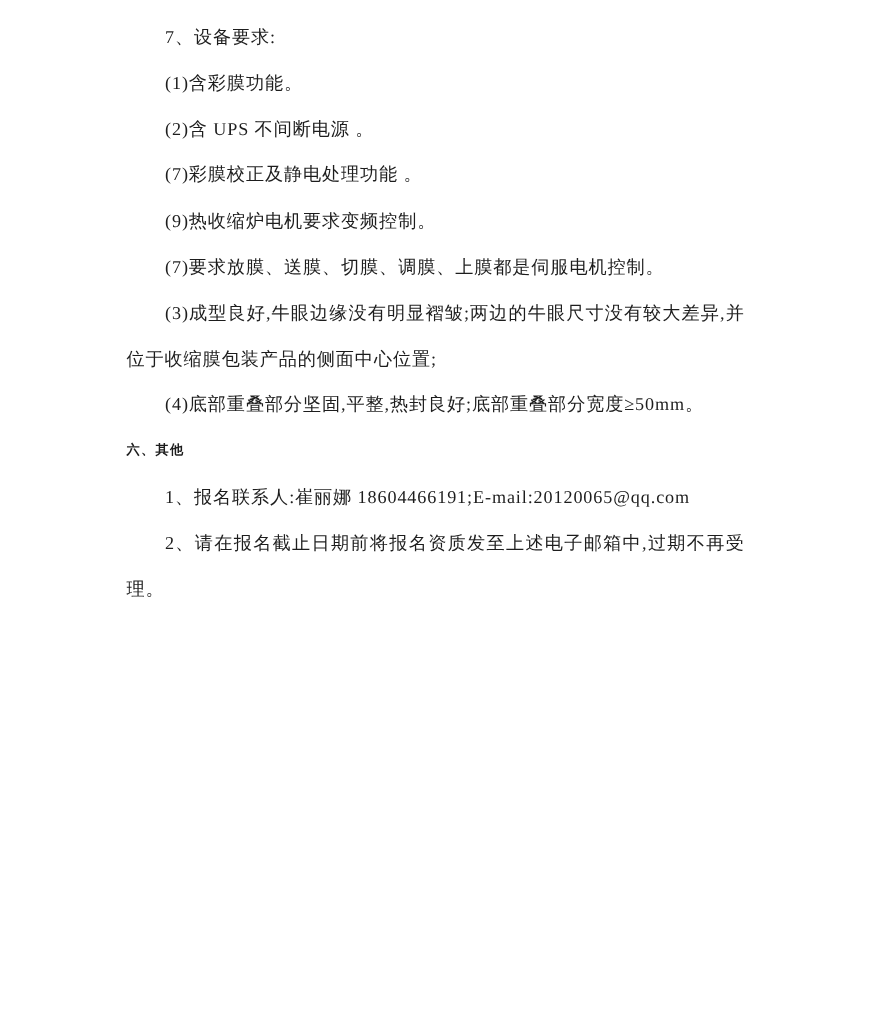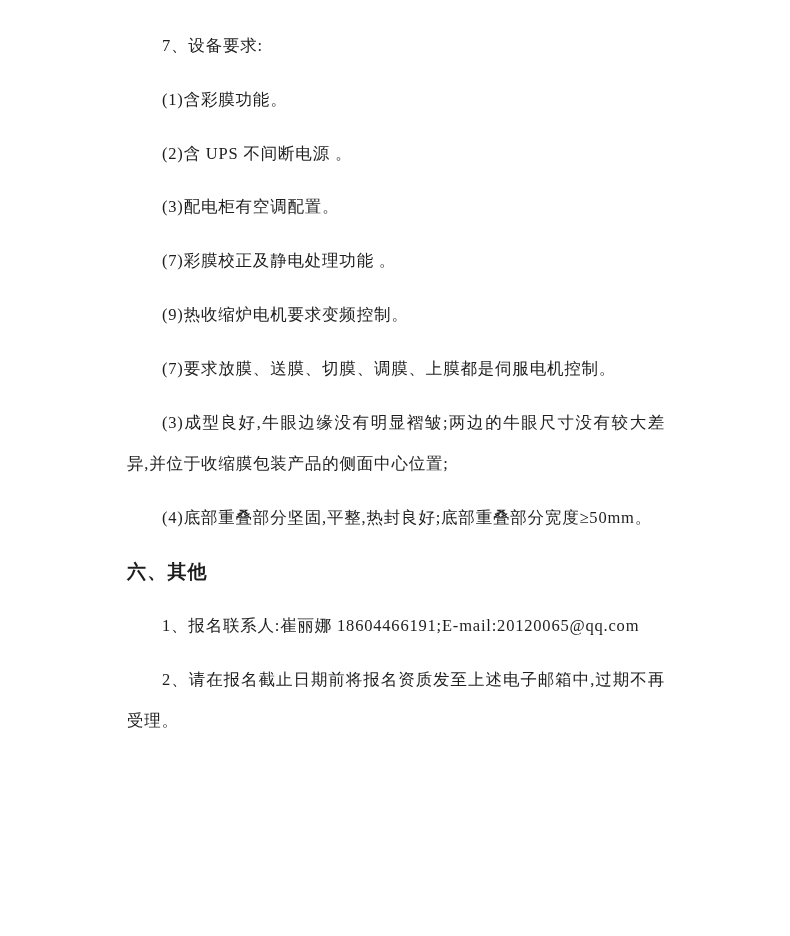--- a/index.html
+++ b/index.html
@@ -20,43 +20,42 @@
     top: 13px;
     width: 562px;
     color: #1d1d1d;
     font-size: 16.5px;
     line-height: 41.8px;
     letter-spacing: 0.8px;
     text-align: justify;
     text-justify: inter-character;
   }
   .para {
-    margin: 12px;
+    margin: 0;
     text-indent: 35px;
     word-break: break-all;
   }
   .para.flush {
     text-indent: 0;
   }
   .para.heading-bold {
     font-weight: bold;
-    font-size: 19px;
+    font-size: 12px;
     letter-spacing: 1.2px;
   }
 </style>
 </head>
 <body>
 
 <div class="page-body">
 
   <p class="para">7、设备要求:</p>
 
   <p class="para">(1)含彩膜功能。</p>
   <p class="para">(2)含 UPS 不间断电源 。</p>
-  <p class="para">(3)配电柜有空调配置。</p>
   <p class="para">(7)彩膜校正及静电处理功能 。</p>
   <p class="para">(9)热收缩炉电机要求变频控制。</p>
   <p class="para">(7)要求放膜、送膜、切膜、调膜、上膜都是伺服电机控制。</p>
 
 
   <p class="para">(3)成型良好,牛眼边缘没有明显褶皱;两边的牛眼尺寸没有较大差异,并位于收缩膜包装产品的侧面中心位置;</p>
   <p class="para">(4)底部重叠部分坚固,平整,热封良好;底部重叠部分宽度≥50mm。</p>
 
   <p class="para flush heading-bold">六、其他</p>
 

